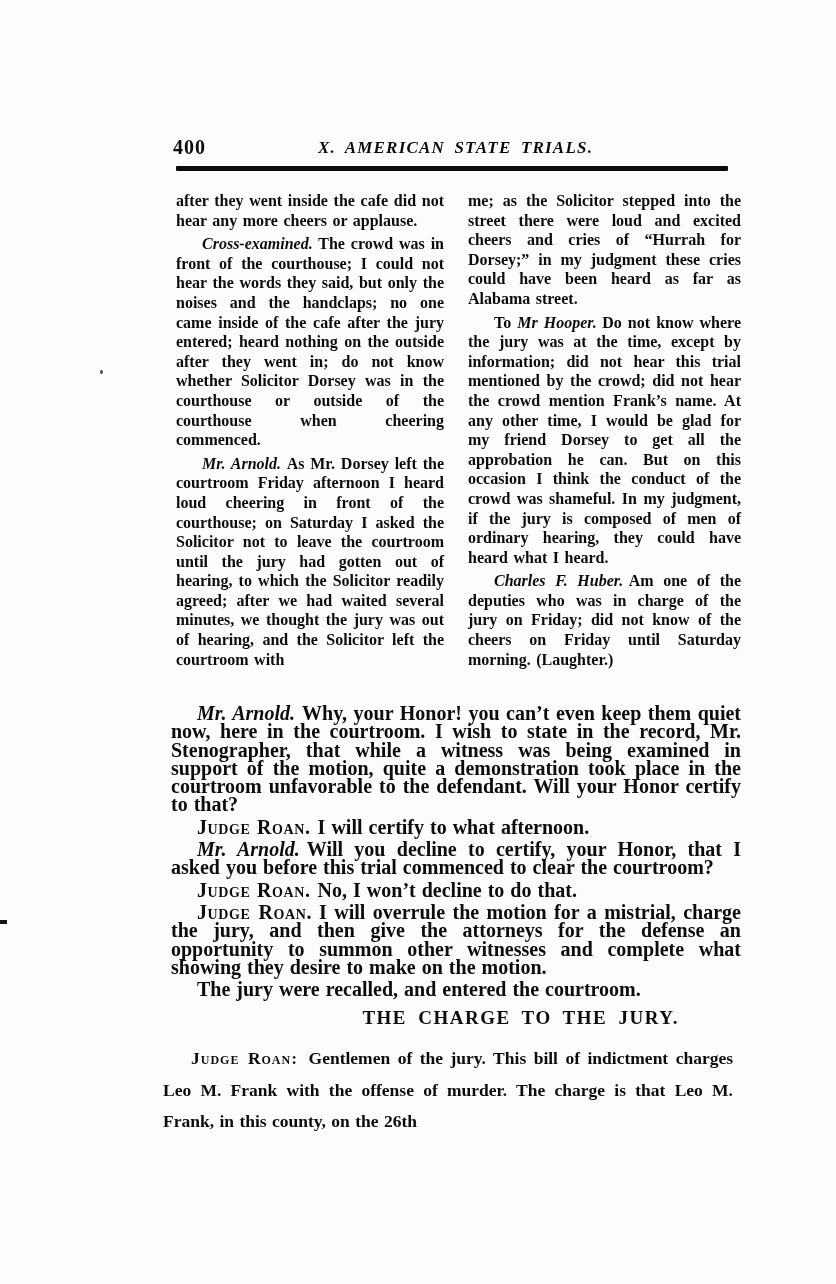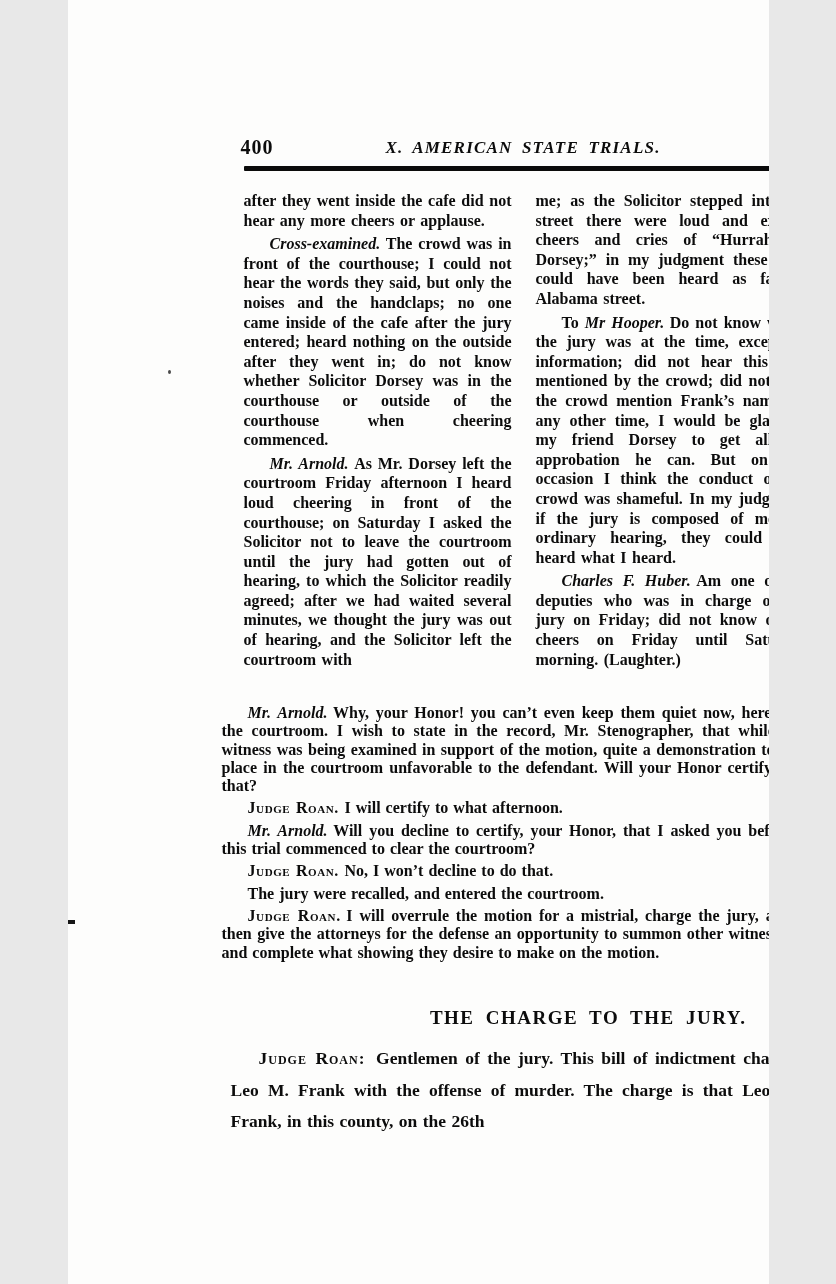--- a/index.html
+++ b/index.html
@@ -1,25 +1,24 @@
 <!DOCTYPE html>
 <html><head>
 <meta charset="utf-8">
 <style>
   html,body { margin:0; padding:0; background:#e8e8e8; }
   .page {
     position:relative;
-    width:684px; height:1284px;
+    width:836px; height:1284px;
     margin:0 auto;
     background:#fdfdfc;
     color:#0c0c0c;
     font-family:"Liberation Serif","DejaVu Serif",serif;
     font-weight:bold;
     overflow:hidden;
-    padding-left:17px;
   }
   
   .header-row { position:absolute; left:167px; top:135px; width:577px; height:26px; }
   .page-num   { position:absolute; left:6px; top:1px; font-size:20px; letter-spacing:1px; }
   .running-title {
     text-align:center; font-style:italic; font-size:17px;
     letter-spacing:1.2px; word-spacing:4px; padding-top:3px;
   }
   .header-rule {
     position:absolute; left:176px; top:166px; width:552px; height:5px;
@@ -32,22 +31,22 @@
     text-align:justify; word-spacing:1.5px;
   }
   .col-left  { left:172px; width:276px; }
   .col-right { left:464px; width:281px; }
   p { margin:4px; }
   p.indent { text-indent:26px; }
   .lead-italic { font-style:italic; margin-right:0.35em; }
   .lead-sc { font-variant:small-caps; letter-spacing:0.6px; margin-right:0.35em; }
   
   .proceedings {
-    position:absolute; left:150px; top:700px; width:578px;
-    font-size:16px; line-height:18.3px;
+    position:absolute; left:167px; top:700px; width:578px;
+    font-size:20px; line-height:18.3px;
     text-align:justify; word-spacing:1px;
   }
   
   .section-heading {
     position:absolute; left:167px; top:1007px; width:578px;
     text-align:right; padding-right:66px; box-sizing:border-box;
     font-size:19px; letter-spacing:1.5px; word-spacing:5px;
   }
   .closing {
     position:absolute; left:159px; top:1039px; width:578px;
@@ -81,22 +80,22 @@
     <p><span>me; as the Solicitor stepped into the street there were loud and excited cheers and cries of “Hurrah for Dorsey;” in my judgment these cries could have been heard as far as Alabama street.</span></p>
     <p class="indent"><span>To</span> <span class="lead-italic">Mr Hooper.</span><span>Do not know where the jury was at the time, except by information; did not hear this trial mentioned by the crowd; did not hear the crowd mention Frank’s name. At any other time, I would be glad for my friend Dorsey to get all the approbation he can. But on this occasion I think the conduct of the crowd was shameful. In my judgment, if the jury is composed of men of ordinary hearing, they could have heard what I heard.</span></p>
     <p class="indent"><span class="lead-italic">Charles F. Huber.</span><span>Am one of the deputies who was in charge of the jury on Friday; did not know of the cheers on Friday until Saturday morning. (Laughter.)</span></p>
   </div>
 
   <div class="proceedings">
     <p class="indent"><span class="lead-italic">Mr. Arnold.</span><span>Why, your Honor! you can’t even keep them quiet now, here in the courtroom. I wish to state in the record, Mr. Stenographer, that while a witness was being examined in support of the motion, quite a demonstration took place in the courtroom unfavorable to the defendant. Will your Honor certify to that?</span></p>
     <p class="indent"><span class="lead-sc">Judge Roan.</span><span>I will certify to what afternoon.</span></p>
     <p class="indent"><span class="lead-italic">Mr. Arnold.</span><span>Will you decline to certify, your Honor, that I asked you before this trial commenced to clear the courtroom?</span></p>
     <p class="indent"><span class="lead-sc">Judge Roan.</span><span>No, I won’t decline to do that.</span></p>
+    <p class="indent"><span class="lead-sc">Judge Roan.</span><span>I will overrule the motion for a mistrial, charge the jury, and then give the attorneys for the defense an opportunity to summon other witnesses and complete what showing they desire to make on the motion.</span></p>
     <p class="indent"><span>The jury were recalled, and entered the courtroom.</span></p>
-    <p class="indent"><span class="lead-sc">Judge Roan.</span><span>I will overrule the motion for a mistrial, charge the jury, and then give the attorneys for the defense an opportunity to summon other witnesses and complete what showing they desire to make on the motion.</span></p>
   </div>
 
   <div class="section-heading">THE CHARGE TO THE JURY.</div>
 
   <div class="closing">
     <p><span class="lead-sc">Judge Roan:</span><span>Gentlemen of the jury.  This bill of indictment charges Leo M. Frank with the offense of murder. The charge is that Leo M. Frank, in this county, on the 26th</span></p>
   </div>
 
   <div class="artifact-dash"></div>
   <div class="artifact-dot"></div>

